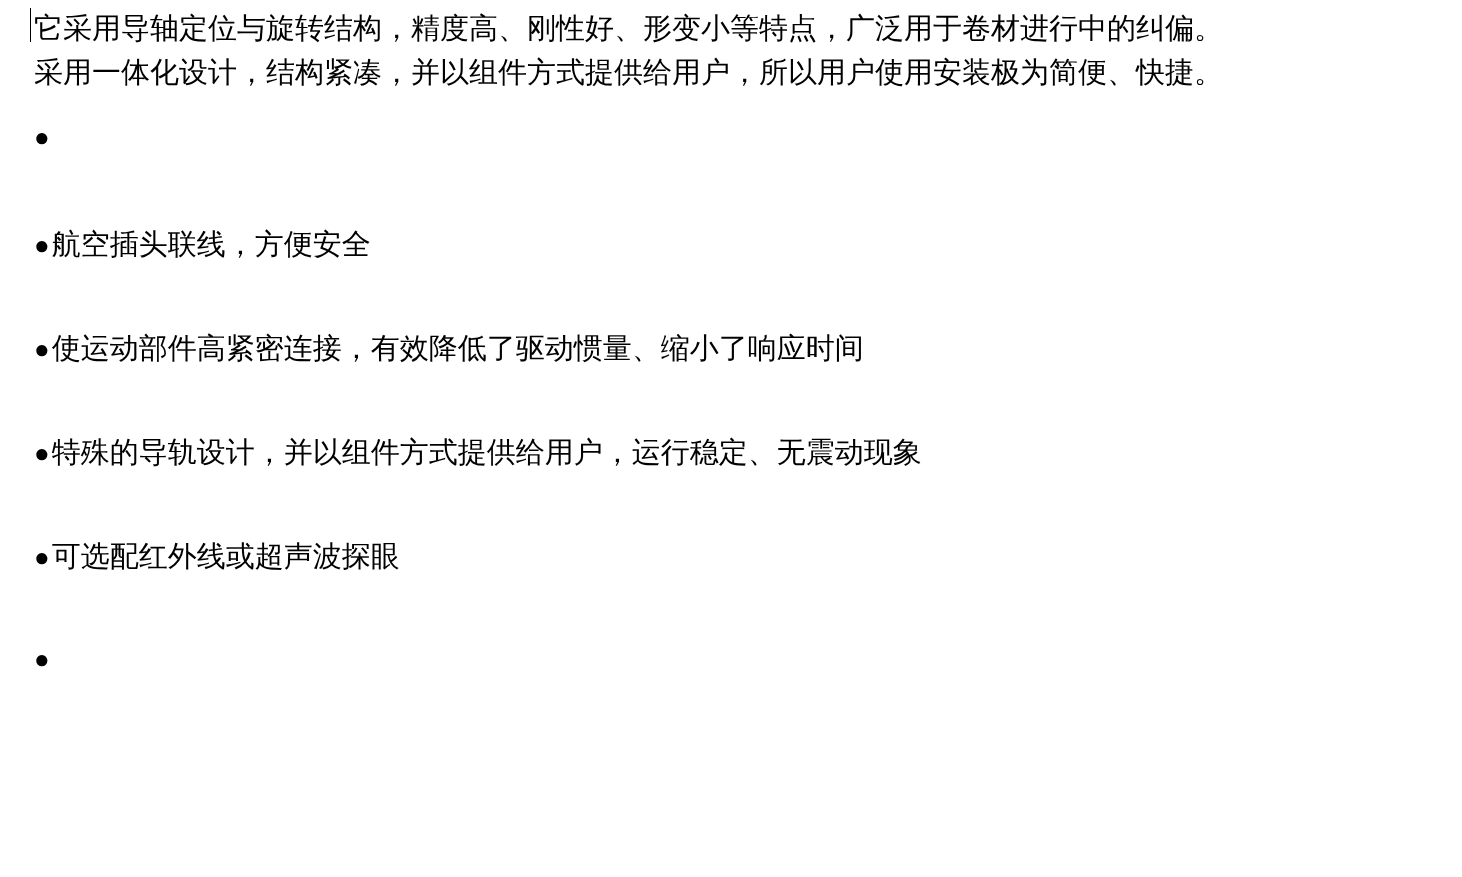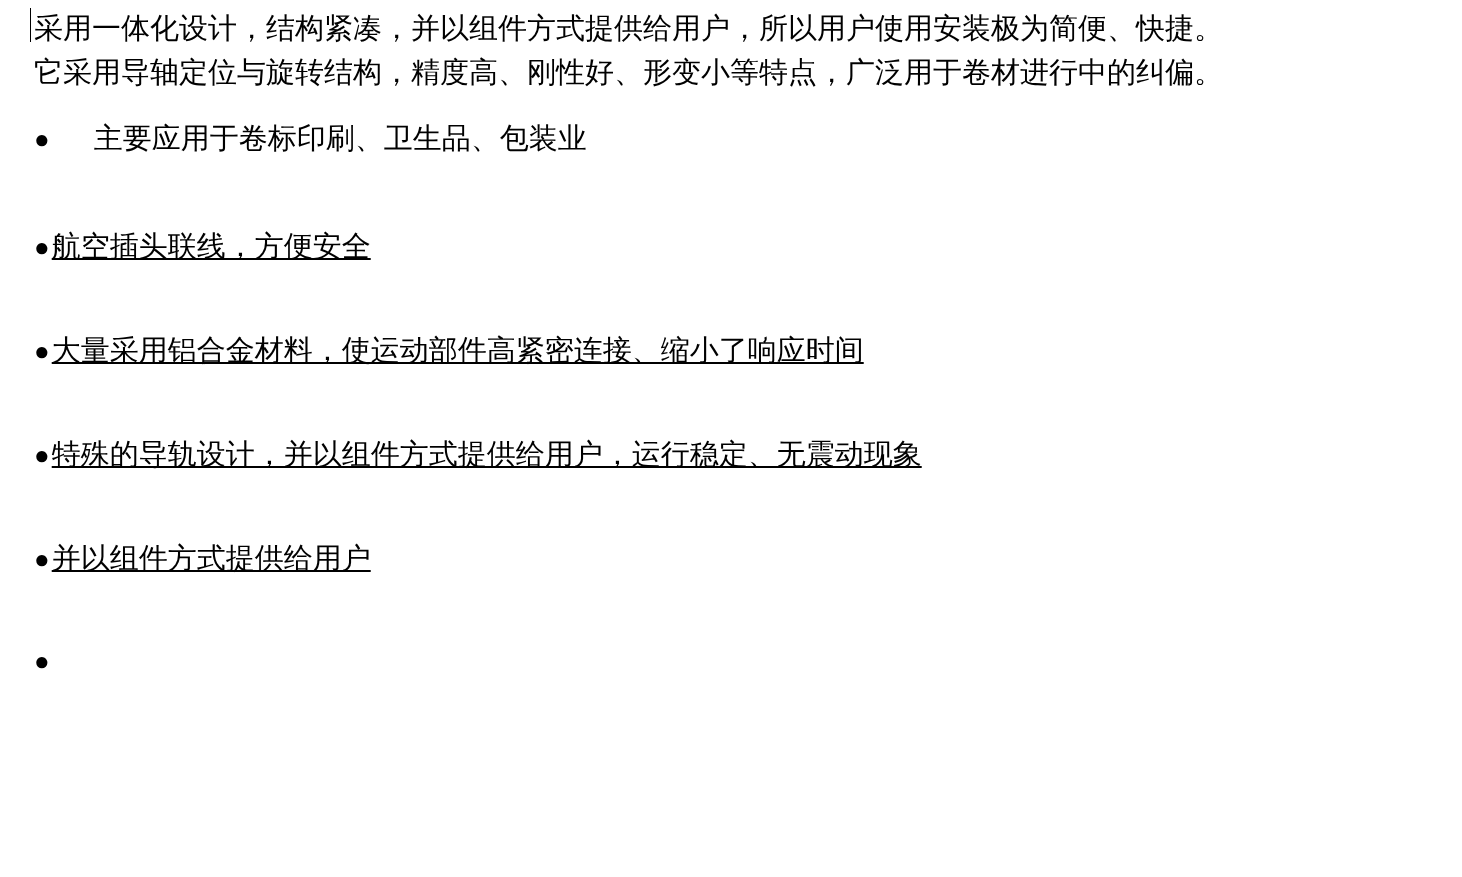--- a/index.html
+++ b/index.html
@@ -74,59 +74,57 @@
     margin-bottom: 0;
   }
   .bullet-row .dot {
     font-size: 26px;
     line-height: 44px;
     margin-right: 2px;
   }
   .bullet-row .txt {
     font-size: 29px;
     white-space: nowrap;
-    text-decoration: underline;
   }
 </style>
 </head>
 <body>
 
 <div class="page">
 
   <div class="caret"></div>
 
   <p class="intro">
+    <span class="ln">它采用导轴定位与旋转结构，精度高、刚性好、形变小等特点，广泛用于卷材进行中的纠偏。</span>
     <span class="ln">采用一体化设计，结构紧凑，并以组件方式提供给用户，所以用户使用安装极为简便、快捷。</span>
-    <span class="ln">它采用导轴定位与旋转结构，精度高、刚性好、形变小等特点，广泛用于卷材进行中的纠偏。</span>
   </p>
 
   <div class="bullet-first">
     <span class="dot">●</span>
-    <span class="txt">主要应用于卷标印刷、卫生品、包装业</span>
   </div>
 
   <div class="spacer-gap"></div>
 
   <div class="bullet-row">
     <span class="dot">●</span>
     <span class="txt">航空插头联线，方便安全</span>
   </div>
 
   <div class="bullet-row">
     <span class="dot">●</span>
-    <span class="txt">大量采用铝合金材料，使运动部件高紧密连接、缩小了响应时间</span>
+    <span class="txt">使运动部件高紧密连接，有效降低了驱动惯量、缩小了响应时间</span>
   </div>
 
   <div class="bullet-row">
     <span class="dot">●</span>
     <span class="txt">特殊的导轨设计，并以组件方式提供给用户，运行稳定、无震动现象</span>
   </div>
 
   <div class="bullet-row">
     <span class="dot">●</span>
-    <span class="txt">并以组件方式提供给用户</span>
+    <span class="txt">可选配红外线或超声波探眼</span>
   </div>
 
   <div class="bullet-row">
     <span class="dot">●</span>
   </div>
 
 </div>
 
 </body></html>

